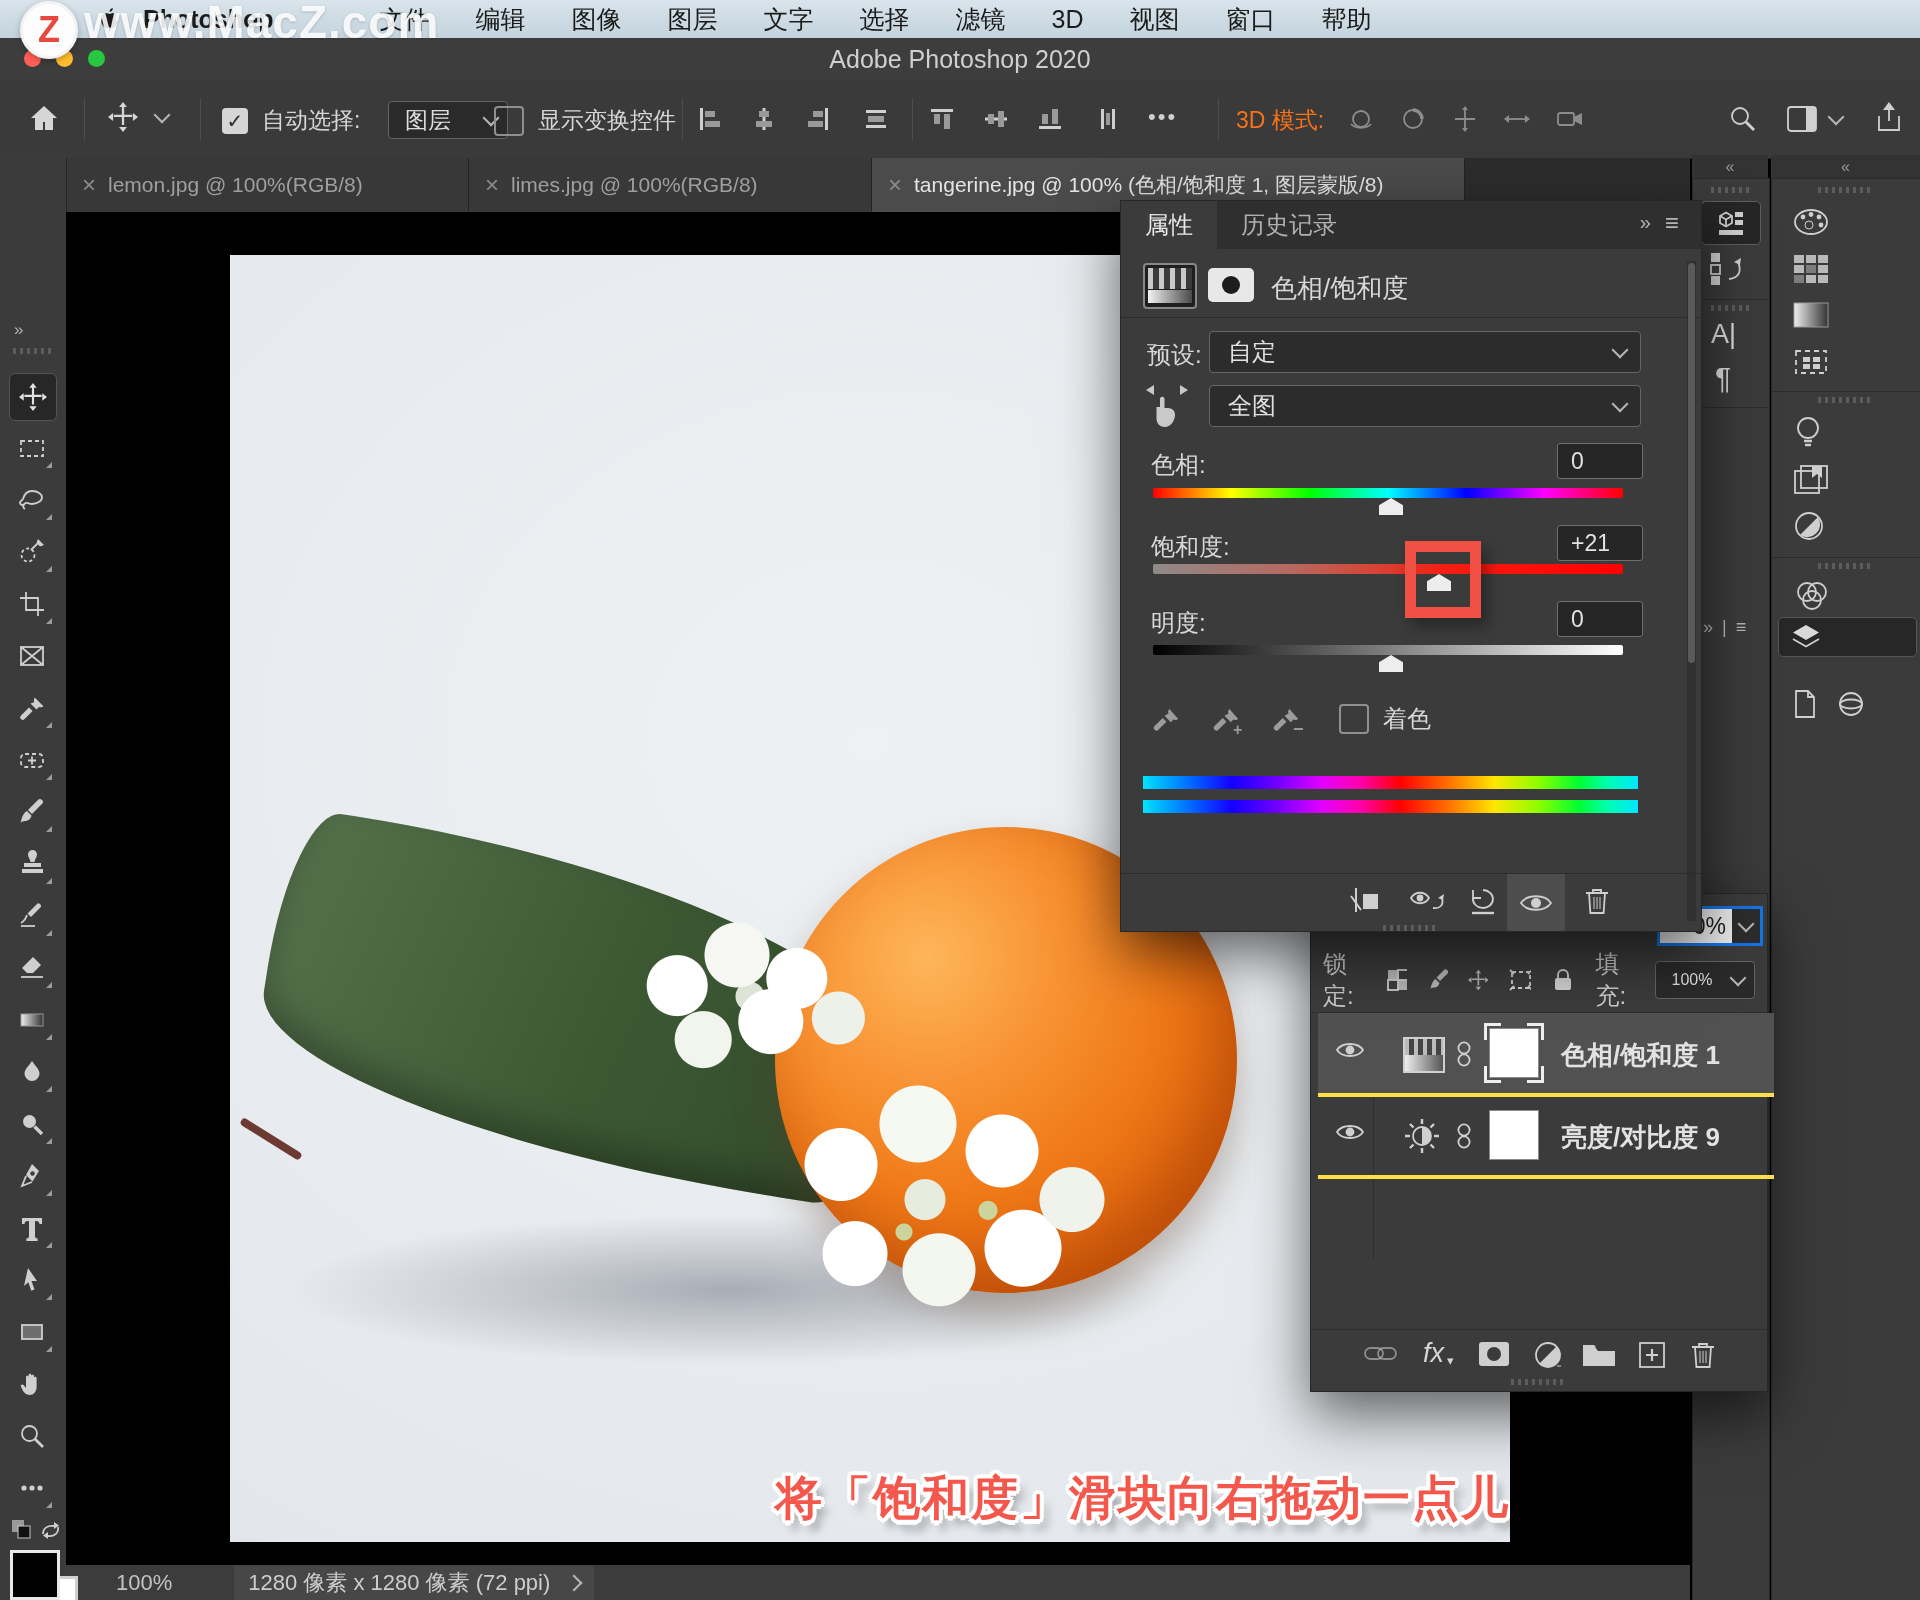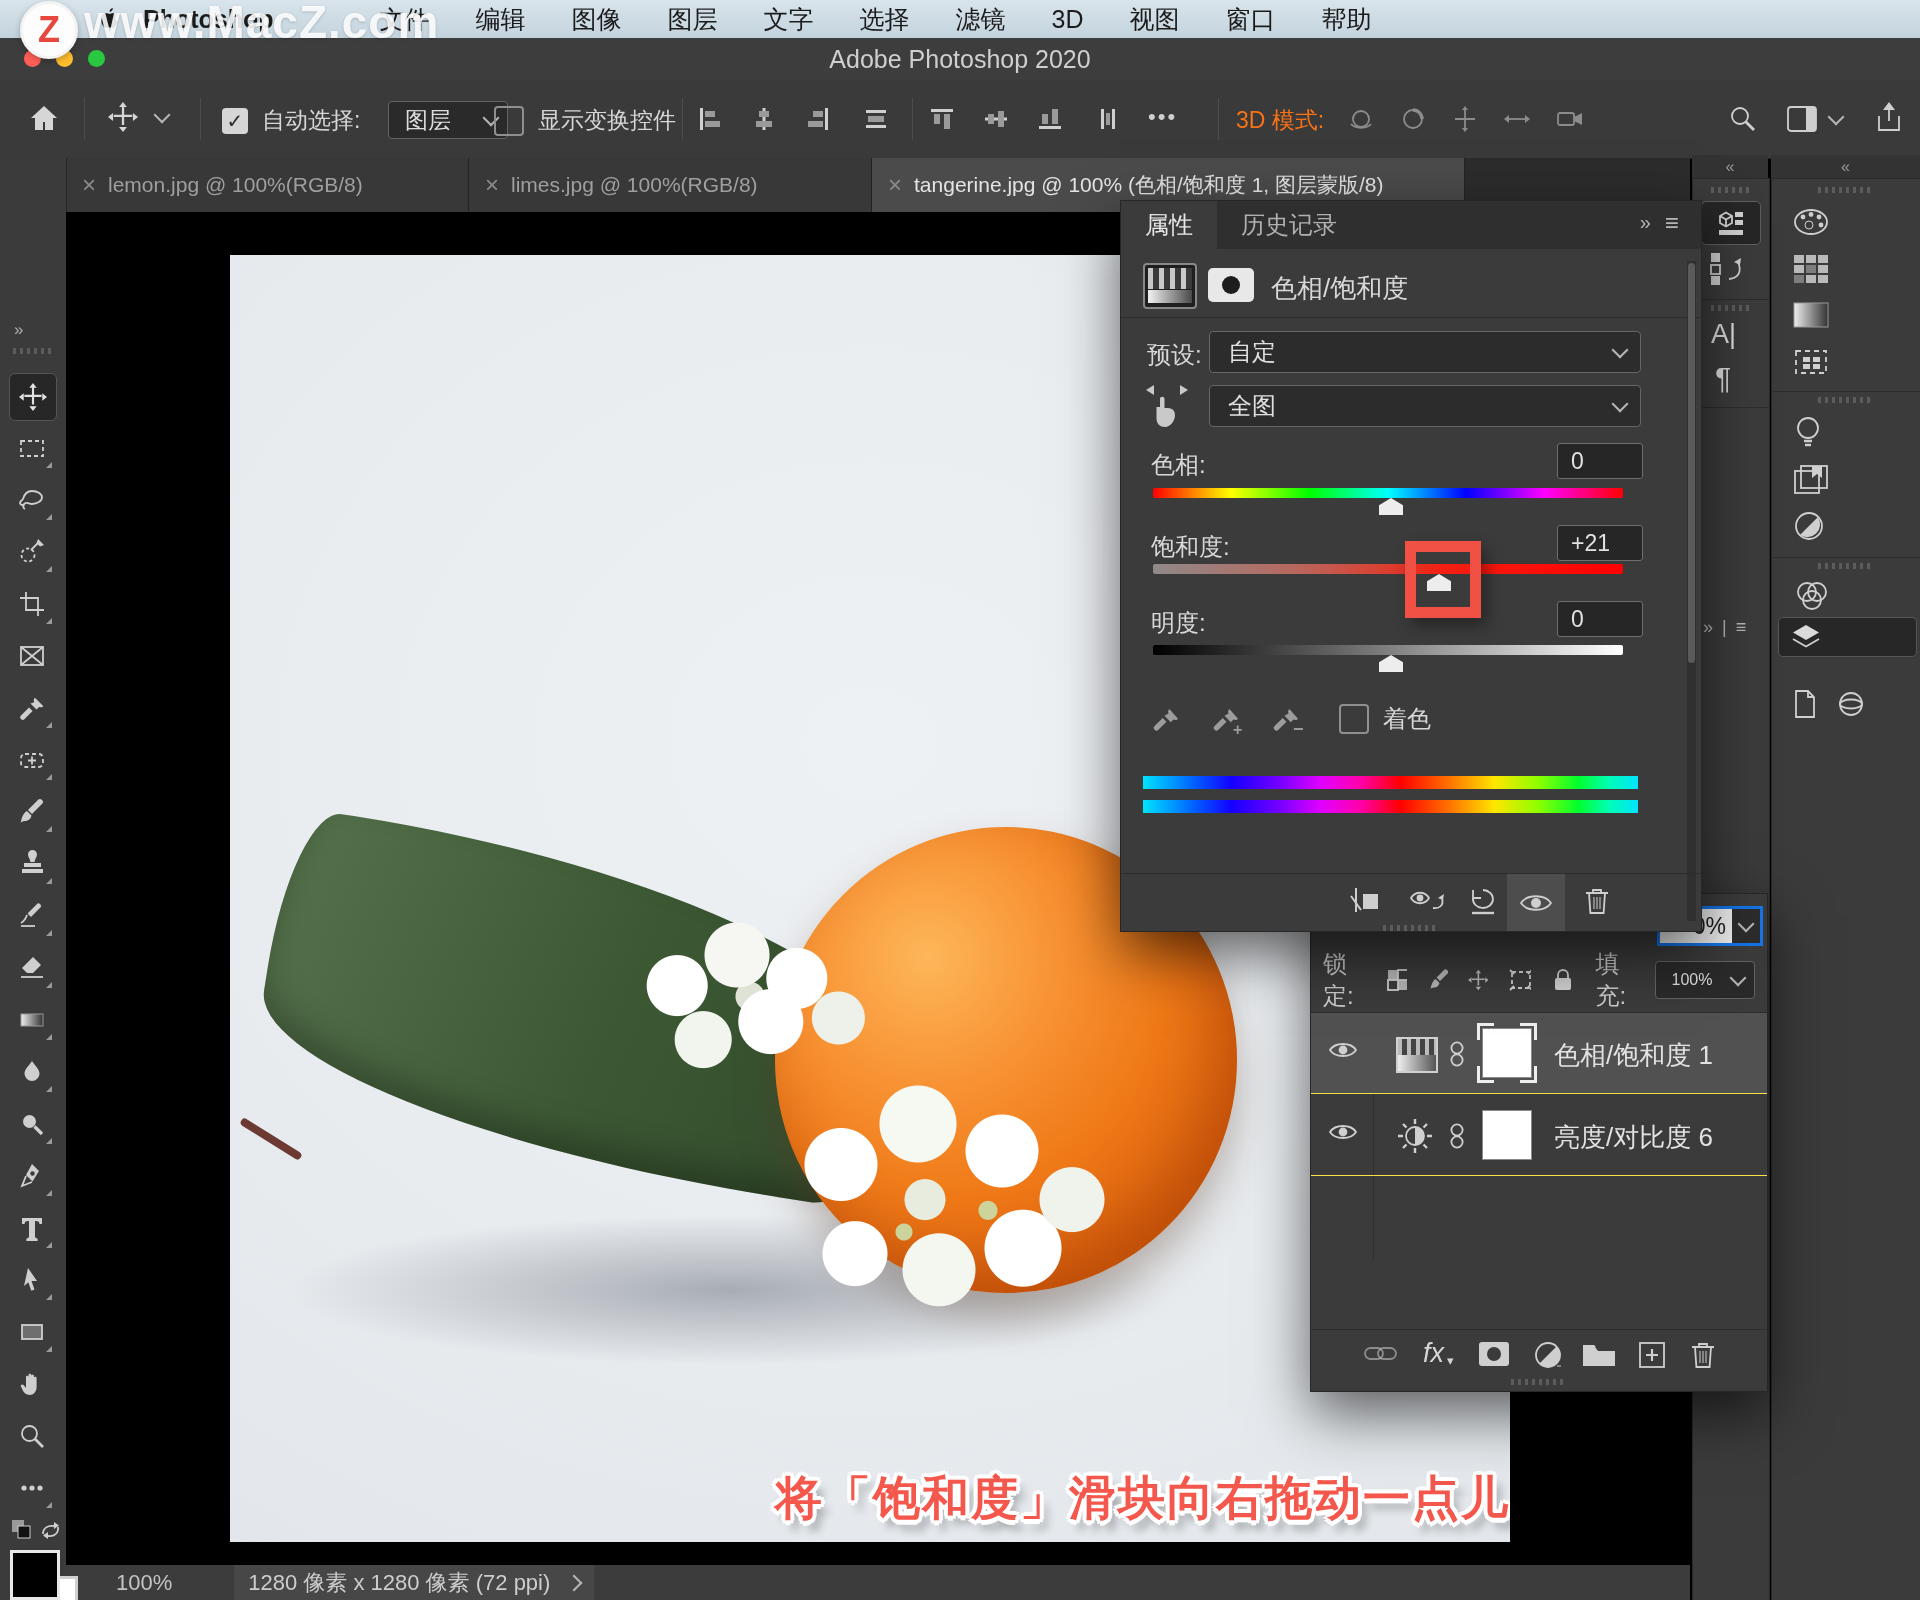--- a/index.html
+++ b/index.html
@@ -62,21 +62,21 @@
   .ptab.active{background:#3b3b3b;color:#e8e8e8;}
   .plabel{color:#d8d8d8;font-size:24px;}
   .valbox{position:absolute;width:86px;height:36px;background:#262626;border:1px solid #6e6e6e;border-radius:3px;color:#e2e2e2;font-size:23px;display:flex;align-items:center;padding-left:13px;box-sizing:border-box;}
   .pselect{position:absolute;height:42px;background:#2c2c2c;border:1px solid #666;border-radius:4px;color:#e0e0e0;font-size:24px;display:flex;align-items:center;justify-content:space-between;padding:0 14px 0 18px;box-sizing:border-box;}
   .slider{position:absolute;height:10px;border-radius:2px;}
   .handle{position:absolute;width:24px;height:17px;background:#ededed;clip-path:polygon(50% 0,100% 42%,100% 100%,0 100%,0 42%);filter:drop-shadow(0 2px 2px rgba(0,0,0,.5));}
   .redbox{position:absolute;border:11px solid #f15045;box-shadow:6px 8px 14px rgba(0,0,0,.35);}
   .spectrum{position:absolute;height:13px;background:linear-gradient(90deg,#00e4ff 0%,#0064ff 10%,#1400ff 18%,#7a00ff 28%,#e100ff 36%,#ff00a8 44%,#ff0000 52%,#ff7300 62%,#ffe600 71%,#8cff00 80%,#00ff2f 88%,#00ffb2 94%,#00e4ff 100%);}
   .ckbox{width:26px;height:26px;border:2px solid #909090;border-radius:4px;background:transparent;}
   
-  .lrow{position:absolute;left:0;width:100%;height:80px;border-bottom:1px solid #fde047;}
+  .lrow{position:absolute;left:7px;width:100%;height:80px;border-bottom:4px solid #fde047;font-weight:bold;}
   .lrow.sel{background:#515151;}
   .lname{color:#e2e2e2;font-size:26px;}
   .maskthumb{background:#fff;border:1px solid #8a8a8a;}
   .corner{position:absolute;width:14px;height:14px;border:3px solid #eee;}
   .lockrowtxt{color:#c9c9c9;font-size:24px;}
   .footico{position:absolute;top:10px;}
   svg{display:block;}
   .icostroke{stroke:#cfcfcf;fill:none;stroke-width:1.8;}
 </style>
 </head>
@@ -680,21 +680,21 @@
               </g>
             </svg>
           </div>
         <div class="abs" style="left:138px;top:26px">
             <svg width="16" height="30">
               <circle cx="8" cy="9" r="5.6" class="icostroke" stroke-width="2.4"></circle>
               <circle cx="8" cy="21" r="5.6" class="icostroke" stroke-width="2.4"></circle>
             </svg>
           </div>
         <div class="maskthumb abs" style="left:171px;top:15px;width:48px;height:48px"></div>
-        <span class="lname abs" style="left:243px;top:25px">亮度/对比度 6</span>
+        <span class="lname abs" style="left:243px;top:25px">亮度/对比度 9</span>
       </div>
     </div>
 
     <div class="abs" style="left:0;top:435px;width:100%;height:57px;border-top:1px solid #2e2e2e">
       <div class="footico" style="left:52px">
           <svg width="36" height="26">
             <rect x="2" y="8" width="18" height="11" rx="5.5" class="icostroke" stroke-width="2.4" opacity=".55"></rect>
             <rect x="15" y="8" width="18" height="11" rx="5.5" class="icostroke" stroke-width="2.4" opacity=".55"></rect>
           </svg>
         </div>

